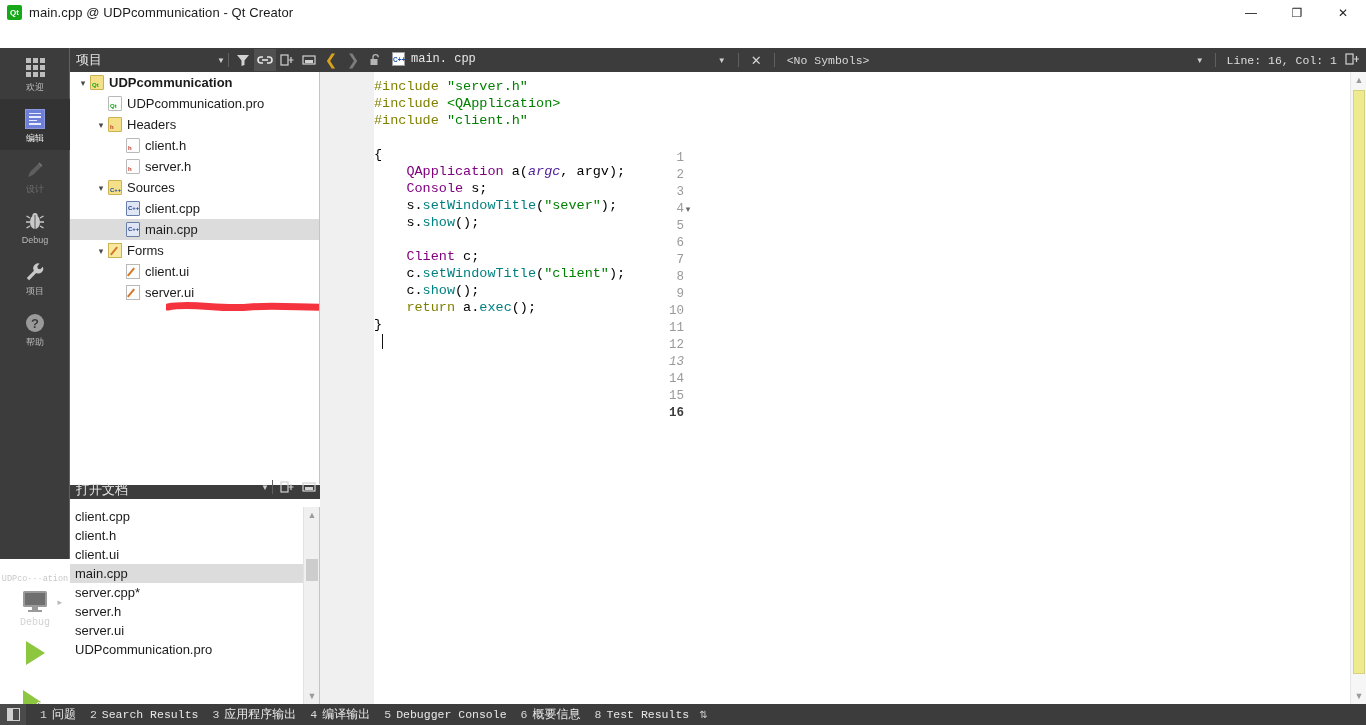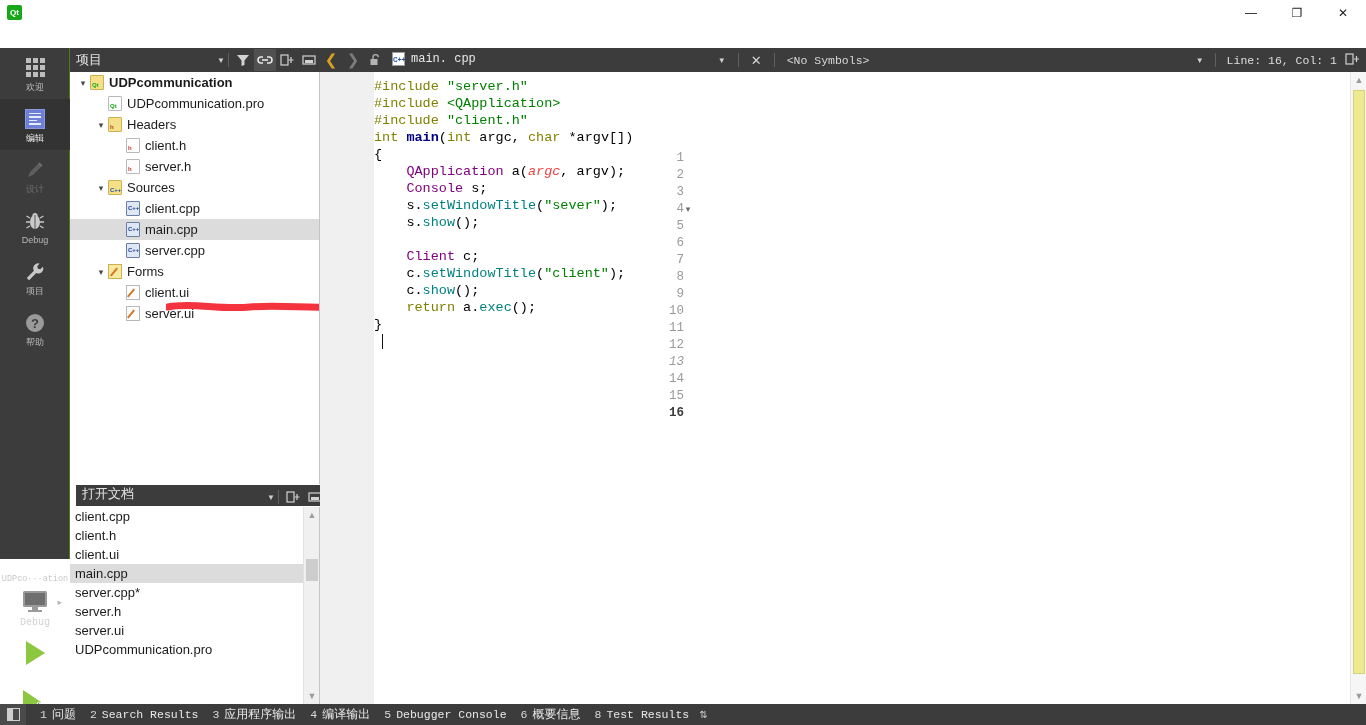--- a/index.html
+++ b/index.html
@@ -116,22 +116,22 @@
   .pencil-ico { width:14px;height:15px;margin-right:5px;flex:0 0 14px;position:relative;background:#fdfdfd;border:1px solid #b9b9b9;}
   .pencil-ico::after{content:"";position:absolute;left:3px;top:2px;width:2px;height:10px;background:#d2772a;transform:rotate(40deg);}
   .folder-pencil{width:14px;height:15px;margin-right:5px;flex:0 0 14px;position:relative;background:#f8e9a0;border:1px solid #cbb24f;}
   .folder-pencil::after{content:"";position:absolute;left:4px;top:2px;width:2px;height:10px;background:#d2772a;transform:rotate(40deg);}
 
   
   .annot { position:absolute; left:96px; top:228px; width:186px; height:14px; pointer-events:none; }
 
   
   .od-header {
-    position:absolute; left:76px; top:485px; width:250px; height:21px;
-    background:#3c3c3c; display:flex; align-items:flex-start; color:#e4e4e4; font-size:13px;
+    position:absolute; left:70px; top:485px; width:250px; height:14px;
+    background:#3c3c3c; display:flex; align-items:flex-end; color:#e4e4e4; font-size:13px;
   }
   .od-list {
     position:absolute; left:70px; top:507px; width:250px; height:197px;
     background:#ffffff; border-right:1px solid #c4c4c4; font-size:13px; color:#1b1b1b;
     overflow:hidden;
   }
   .odrow { height:19px; display:flex; align-items:center; padding-left:5px; white-space:nowrap; }
   .odrow.sel { background:#dcdcdc; }
   .od-scroll {
     position:absolute; left:303px; top:507px; width:16px; height:197px; background:#f0f0f0;
@@ -179,21 +179,21 @@
   .cline { position:absolute; left:0; white-space:pre; line-height:17px; }
   .caret-bar { position:absolute; width:1px; height:15px; background:#111; }
 
   
   .t-pre  { color:#808000; }
   .t-str  { color:#008000; }
   .t-kw   { color:#808000; }
   .t-fn   { color:#000080; font-weight:bold; }
   .t-type { color:#800080; }
   .t-mem  { color:#008080; }
-  .t-par  { color:#ef4444; font-style:italic; }
+  .t-par  { color:#4c1d95; font-style:italic; }
   .t-pln  { color:#000000; }
 
   
   .ed-scroll {
     position:absolute; left:1350px; top:72px; width:16px; height:632px; background:#f6f6f6;
     border-left:1px solid #e6e6e6;
   }
   .ed-scroll .arrw { width:16px;height:16px;display:flex;align-items:center;justify-content:center;color:#9b9b9b;font-size:9px;}
   .ed-scroll .thumb { position:absolute; left:2px; top:18px; width:12px; height:584px; background:#eeea8f; border:1px solid #d6d17a;}
 
@@ -219,20 +219,21 @@
 </style>
 </head>
 <body>
 
 <div id="app">
 
   <div class="titlebar">
     <div class="app-icon">
       <span>Qt</span>
     </div>
+    <div class="title-text">main.cpp @ UDPcommunication - Qt Creator</div>
     <div class="win-controls">
       <div class="win-btn">—</div>
       <div class="win-btn">❐</div>
       <div class="win-btn close">✕</div>
     </div>
   </div>
 
 
   <div class="modebar">
 
@@ -430,28 +431,20 @@
           </span>
           <span class="">client.cpp</span>
         </div>
         <div class="trow sel">
           <span style="width:42px;flex:0 0 42px"></span>
           <span class="chev"></span>
           <span class="fico sq">
             <span>C++</span>
           </span>
           <span class="">main.cpp</span>
-        </div>
-        <div class="trow">
-          <span style="width:42px;flex:0 0 42px"></span>
-          <span class="chev"></span>
-          <span class="fico sq">
-            <span>C++</span>
-          </span>
-          <span class="">server.cpp</span>
         </div>
         <div class="trow">
           <span style="width:24px;flex:0 0 24px"></span>
           <span class="chev">▾</span>
           <span class="folder-pencil"></span>
           <span class="">Forms</span>
         </div>
         <div class="trow">
           <span style="width:42px;flex:0 0 42px"></span>
           <span class="chev"></span>
@@ -580,21 +573,20 @@
         <div class="ln" style="top: 265px; position: absolute;">12</div>
         <div class="ln" style="top: 282px; position: absolute; font-style: italic;">13</div>
         <div class="ln" style="top: 299px; position: absolute;">14</div>
         <div class="ln" style="top: 316px; position: absolute;">15</div>
         <div class="ln cur" style="top: 333px; position: absolute;">16</div>
       </div>
     <div class="code" id="code-lines">
         <div class="cline" style="top: 6px;"><span class="t-pre">#include </span><span class="t-str">"server.h"</span></div>
         <div class="cline" style="top: 23px;"><span class="t-pre">#include </span><span class="t-str">&lt;QApplication&gt;</span></div>
         <div class="cline" style="top: 40px;"><span class="t-pre">#include </span><span class="t-str">"client.h"</span></div>
-        <div class="cline" style="top: 57px;"><span class="t-kw">int</span><span class="t-pln"> </span><span class="t-fn">main</span><span class="t-pln">(</span><span class="t-kw">int</span><span class="t-pln"> argc, </span><span class="t-kw">char</span><span class="t-pln"> *argv[])</span></div>
         <div class="cline" style="top: 74px;"><span class="t-pln">{</span></div>
         <div class="cline" style="top: 91px;"><span class="t-pln">    </span><span class="t-type">QApplication</span><span class="t-pln"> a(</span><span class="t-par">argc</span><span class="t-pln">, argv);</span></div>
         <div class="cline" style="top: 108px;"><span class="t-pln">    </span><span class="t-type">Console</span><span class="t-pln"> s;</span></div>
         <div class="cline" style="top: 125px;"><span class="t-pln">    s.</span><span class="t-mem">setWindowTitle</span><span class="t-pln">(</span><span class="t-str">"sever"</span><span class="t-pln">);</span></div>
         <div class="cline" style="top: 142px;"><span class="t-pln">    s.</span><span class="t-mem">show</span><span class="t-pln">();</span></div>
         <div class="cline" style="top: 159px;"><span class="t-pln"></span></div>
         <div class="cline" style="top: 176px;"><span class="t-pln">    </span><span class="t-type">Client</span><span class="t-pln"> c;</span></div>
         <div class="cline" style="top: 193px;"><span class="t-pln">    c.</span><span class="t-mem">setWindowTitle</span><span class="t-pln">(</span><span class="t-str">"client"</span><span class="t-pln">);</span></div>
         <div class="cline" style="top: 210px;"><span class="t-pln">    c.</span><span class="t-mem">show</span><span class="t-pln">();</span></div>
         <div class="cline" style="top: 227px;"><span class="t-pln">    </span><span class="t-kw">return</span><span class="t-pln"> a.</span><span class="t-mem">exec</span><span class="t-pln">();</span></div>

